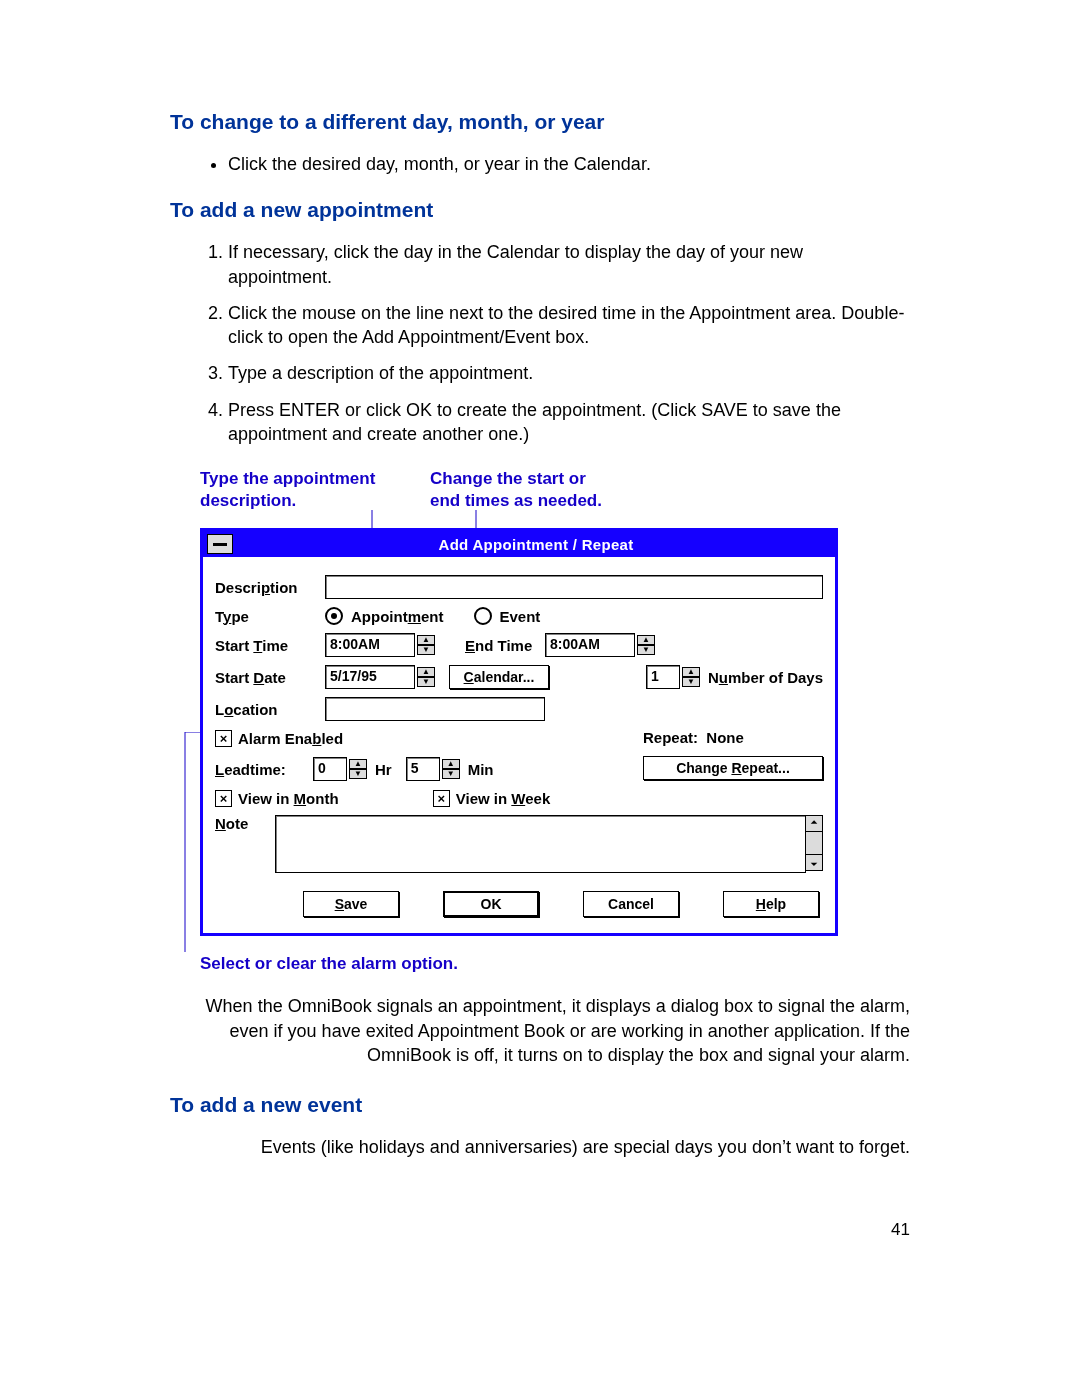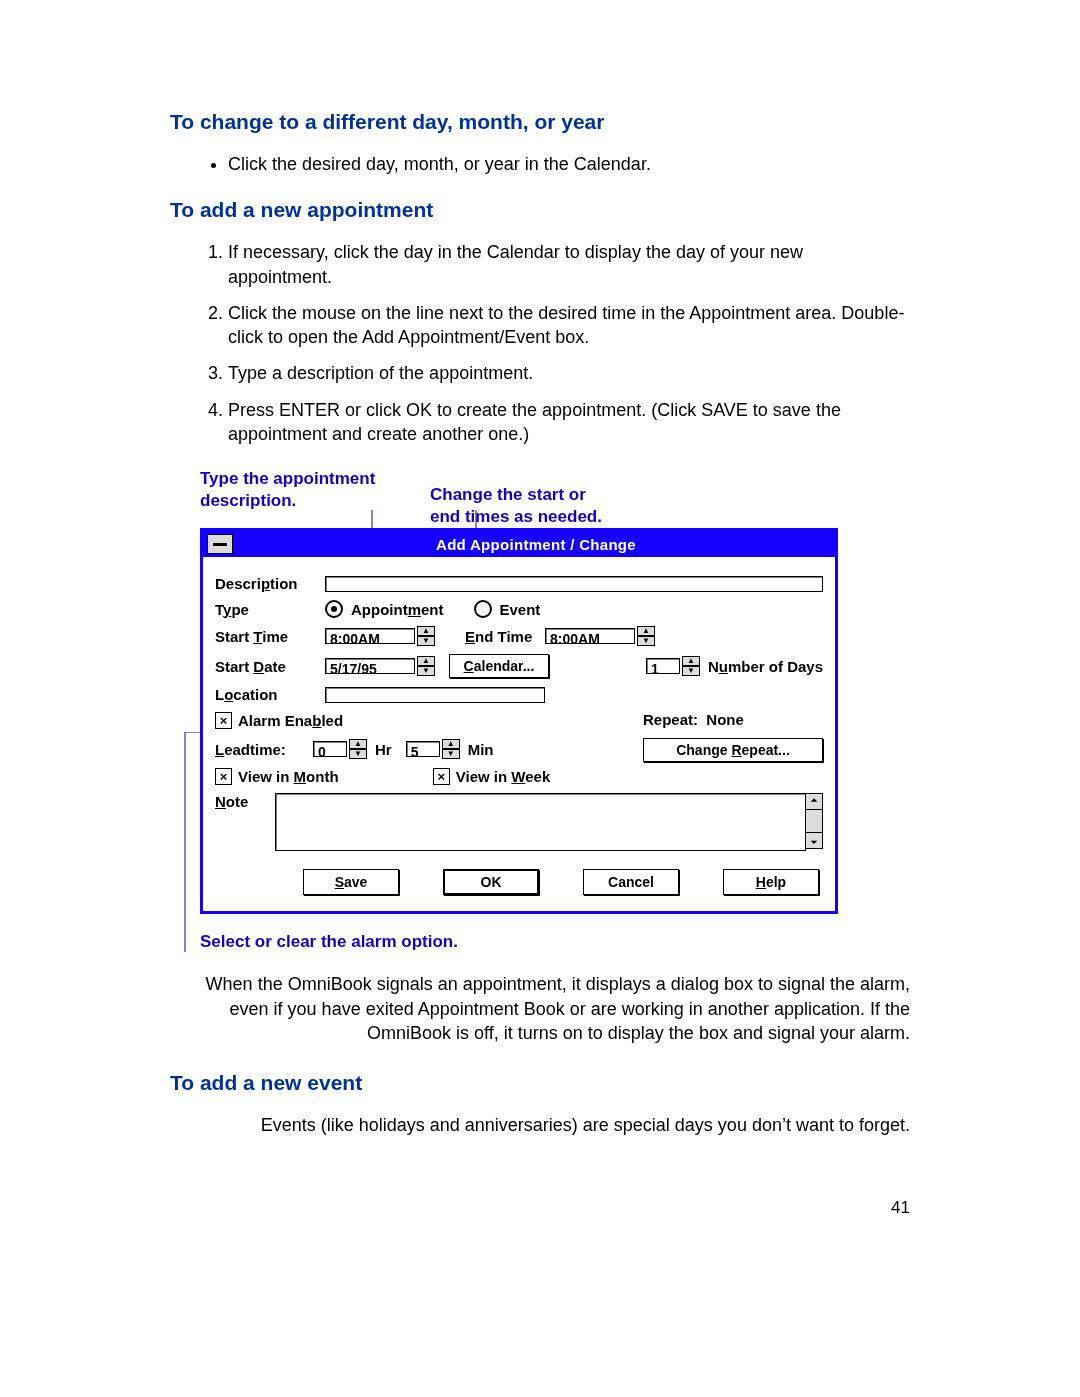--- a/index.html
+++ b/index.html
@@ -46,21 +46,21 @@
   }
   .callout {
     position: absolute;
     color: #1500c8;
     font-family: Arial, Helvetica, sans-serif;
     font-weight: bold;
     font-size: 17px;
     line-height: 1.25;
   }
   .callout.left { left: 0; top: 0; width: 200px; }
-  .callout.right { left: 230px; top: 16px; width: 220px; }
+  .callout.right { left: 230px; top: 0; width: 220px; }
   .callout-lines {
     position: absolute;
     left: 0; top: 0; width: 100%; height: 100%;
     pointer-events: none;
   }
   .callout-lines line { stroke: #1500c8; stroke-width: 1; }
   .dialog-wrap {
     position: relative;
     margin-left: 30px;
     width: 638px;
@@ -108,21 +108,21 @@
     font-weight: bold;
   }
   .lbl {
     width: 110px;
     font-weight: bold;
   }
   .field {
     border: 1px solid #000;
     box-shadow: inset 1px 1px 0 #808080;
     padding: 2px 4px;
-    height: 16px;
+    height: 24px;
     box-sizing: border-box;
     font-size: 14px;
     font-weight: bold;
     background: #fff;
   }
   .desc-field { flex: 1; }
   .small-field { width: 90px; }
   .tiny-field { width: 34px; text-align: left; }
   .spinner {
     display: inline-flex; flex-direction: column; margin-left: 2px;
@@ -240,21 +240,21 @@
     <svg class="side-bracket-svg" style="top:204px;height:220px" viewBox="0 0 30 220">
       <line x1="15" y1="0" x2="15" y2="220" stroke="#1500c8" stroke-width="1"></line>
       <line x1="15" y1="0" x2="30" y2="0" stroke="#1500c8" stroke-width="1"></line>
     </svg>
 
     <div class="dialog">
       <div class="titlebar">
         <div class="sysmenu">
             <span></span>
           </div>
-        <div class="titlebar-title">Add Appointment / Change</div>
+        <div class="titlebar-title">Add Appointment / Repeat</div>
       </div>
       <div class="dialog-body">
 
         <div class="row">
           <div class="lbl">Descri<span class="underline-first">p</span>tion</div>
           <div class="field desc-field"></div>
         </div>
 
         <div class="row">
           <div class="lbl">T<span class="underline-first">y</span>pe</div>

